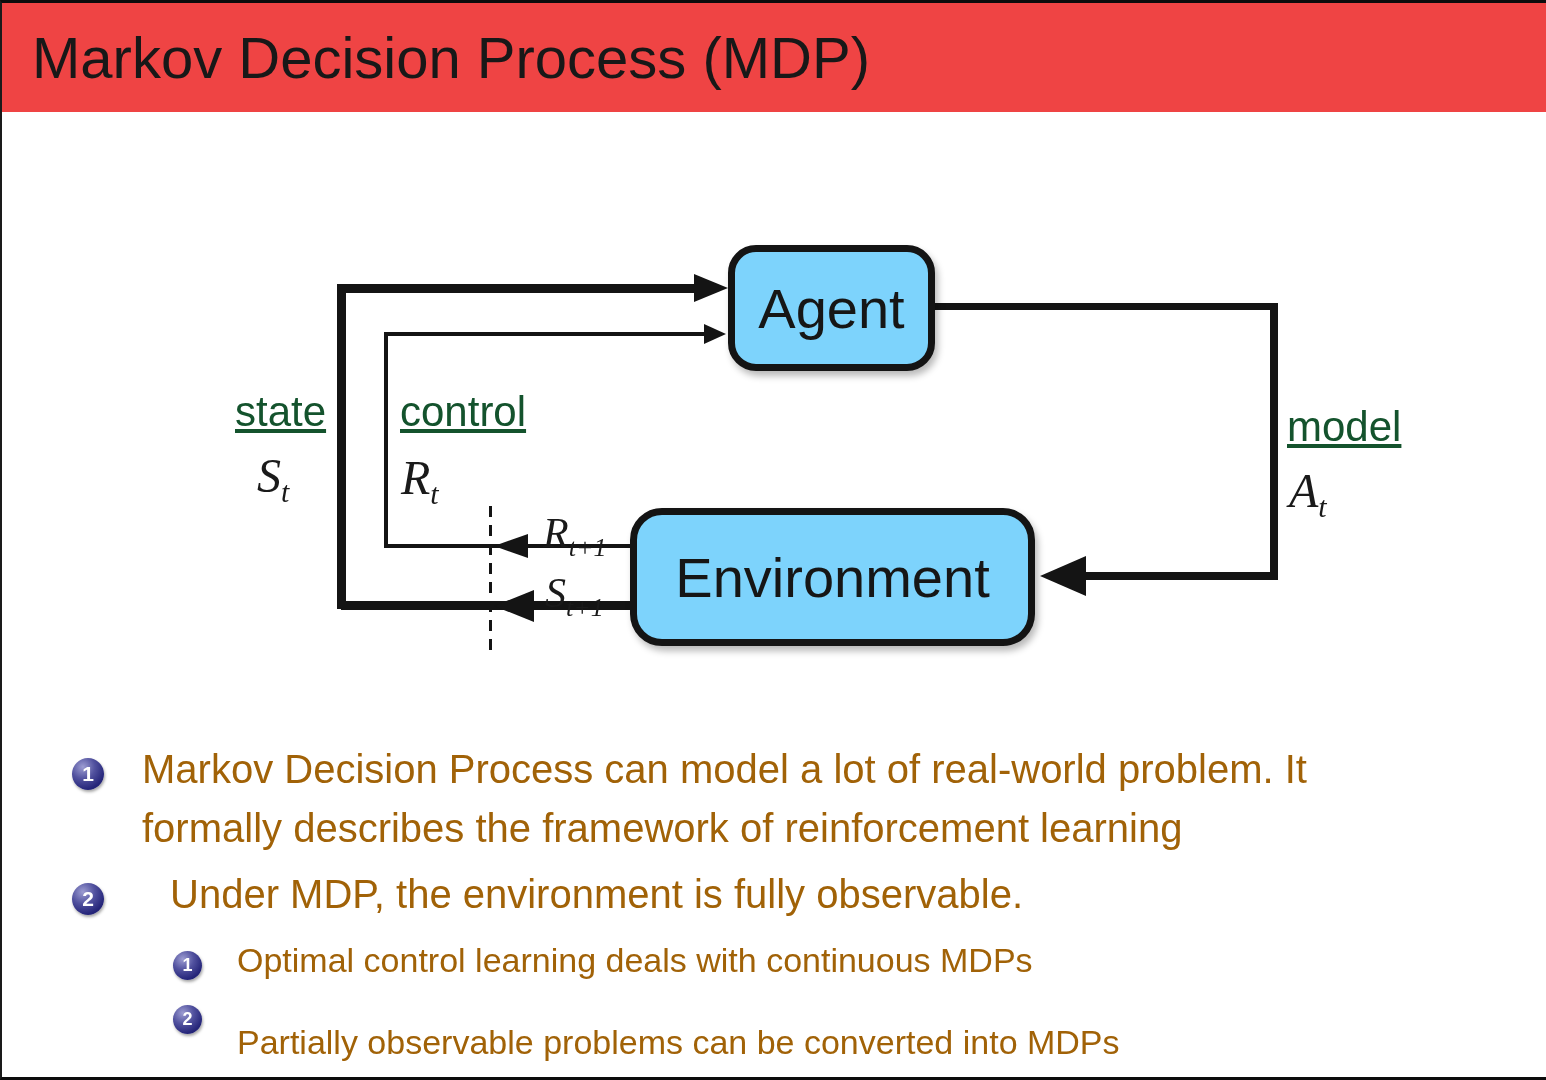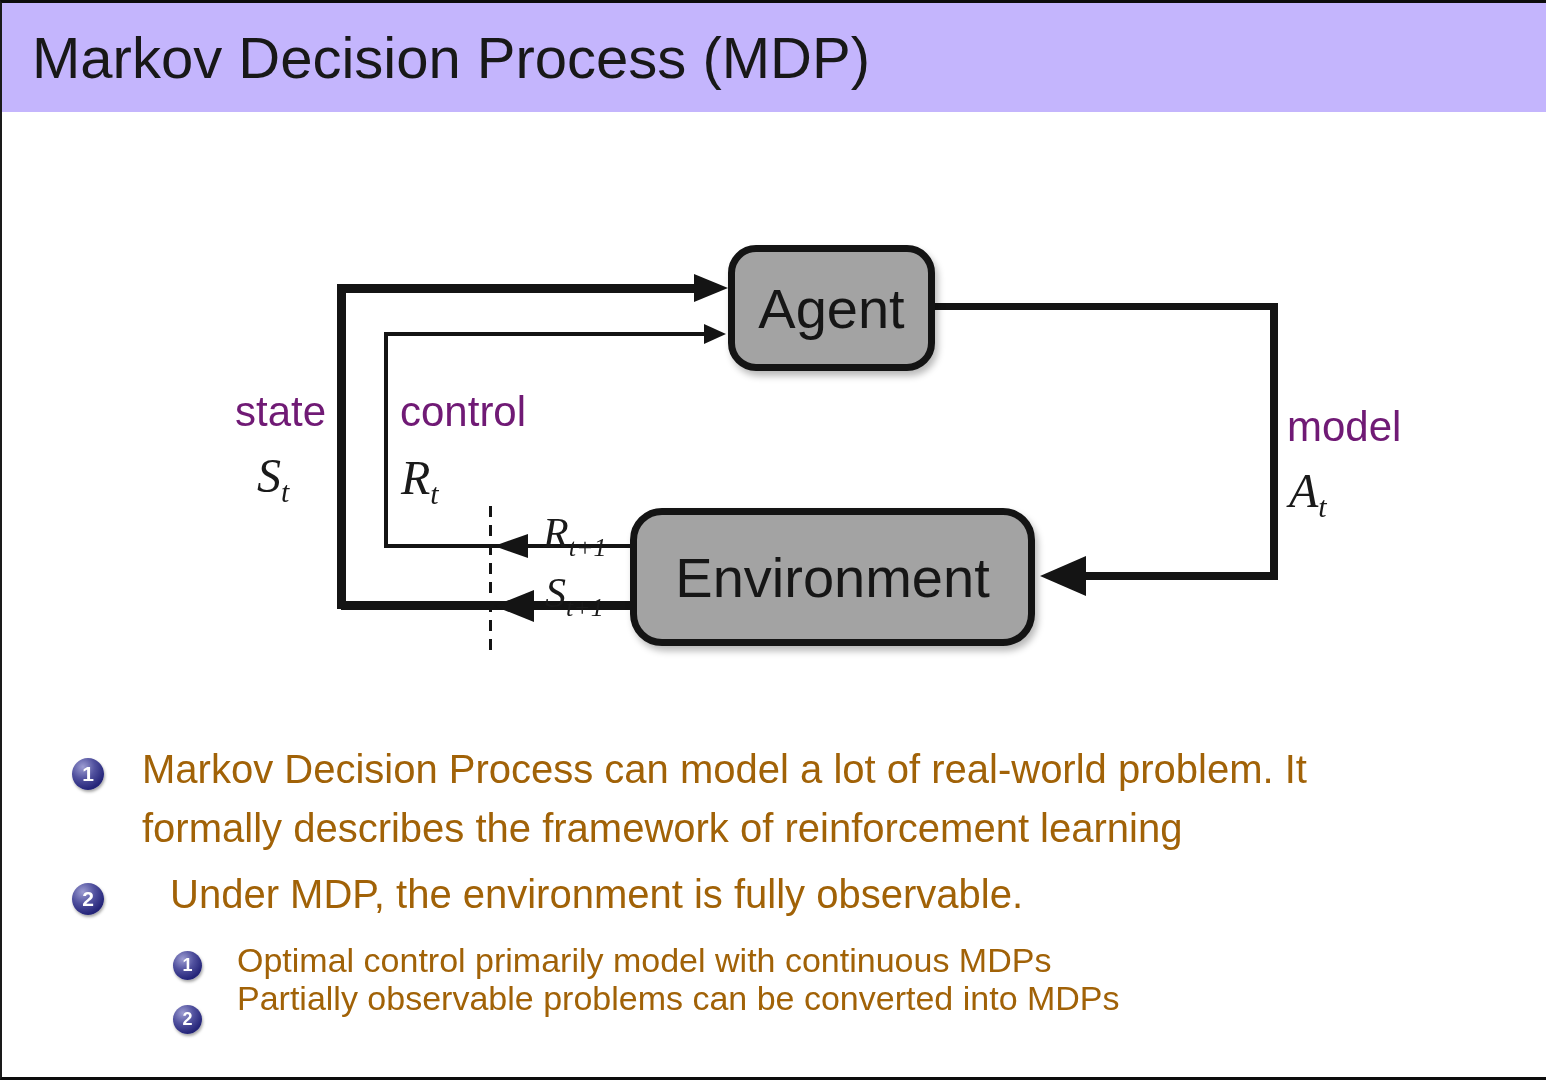--- a/index.html
+++ b/index.html
@@ -14,48 +14,48 @@
   }
   .slide {
     position: absolute; inset: 0;
     border-top: 3px solid #0c0c0c;
     border-left: 2px solid #1a1a1a;
     border-bottom: 3px solid #0c0c0c;
   }
   
   .header {
     position: absolute; left: 0; top: 0; width: 100%; height: 109px;
-    background: #c4b5fd;
+    background: #ef4444;
   }
   .title {
     position: absolute; left: 30px; top: 21px;
     font-size: 58px; letter-spacing: 0px; color: #181818;
     white-space: nowrap;
   }
   
   .line { position: absolute; background: #141414; }
   .dashed-v {
     position: absolute; width: 3px;
     background: repeating-linear-gradient(to bottom, #141414 0 11px, transparent 11px 19px);
   }
   .node {
-    position: absolute; background: #a3a3a3;
+    position: absolute; background: #7dd3fc;
     border: 7px solid #141414;
     display: flex; align-items: center; justify-content: center;
     box-shadow: 3px 5px 7px rgba(0,0,0,0.28);
     z-index: 3;
   }
   .node-label { font-size: 56px; color: #161616; letter-spacing: 0px; }
   .arrow { position: absolute; width: 0; height: 0; z-index: 4; }
   .arrow.right { border-top: 14px solid transparent; border-bottom: 14px solid transparent; border-left: 34px solid #141414; }
   .arrow.left  { border-top: 20px solid transparent; border-bottom: 20px solid transparent; border-right: 46px solid #141414; }
   .arrow.right.small { border-top-width: 10px; border-bottom-width: 10px; border-left-width: 22px; }
   .arrow.left.mid  { border-top-width: 16px; border-bottom-width: 16px; border-right-width: 40px; }
   .arrow.left.small{ border-top-width: 12px; border-bottom-width: 12px; border-right-width: 34px; }
-  .dlabel { position: absolute; font-size: 42px; color: #701a75; white-space: nowrap; }
+  .dlabel { position: absolute; font-size: 42px; color: #14532d; white-space: nowrap; text-decoration: underline; }
   .sym {
     position: absolute; font-family: "Liberation Serif", "DejaVu Serif", serif;
     font-style: italic; font-size: 48px; color: #1a1a1a; white-space: nowrap; margin-top: 12px;
   }
   .sym sub { font-size: 0.62em; line-height: 0; vertical-align: -0.35em; }
   .sym.next { font-size: 42px; }
   
   .badge {
     position: absolute; border-radius: 50%;
     background: radial-gradient(circle at 34% 28%, #9d9dd2 0%, #52529f 38%, #26267a 72%, #181862 100%);
@@ -121,19 +121,19 @@
   <div>
 
     <div class="badge" style="left:70px; top:755px;">1</div>
     <div class="btext" style="left:140px; top:744px;">Markov Decision Process can model a lot of real-world problem. It</div>
     <div class="btext" style="left:140px; top:803px;">formally describes the framework of reinforcement learning</div>
 
     <div class="badge" style="left:70px; top:880px;">2</div>
     <div class="btext" style="left:140px; top:869px;margin-left:28px;">Under MDP, the environment is fully observable.</div>
 
     <div class="badge sub" style="left:171px; top:948px;">1</div>
-    <div class="btext subline" style="left:235px; top:938px;">Optimal control primarily model with continuous MDPs</div>
+    <div class="btext subline" style="left:235px; top:938px;">Optimal control learning deals with continuous MDPs</div>
 
     <div class="badge sub" style="left:171px; top:1002px;">2</div>
-    <div class="btext subline" style="left:235px; top:976px;">Partially observable problems can be converted into MDPs</div>
+    <div class="btext subline" style="left:235px; top:1020px;">Partially observable problems can be converted into MDPs</div>
   </div>
 
 </div>
 
 </body></html>

